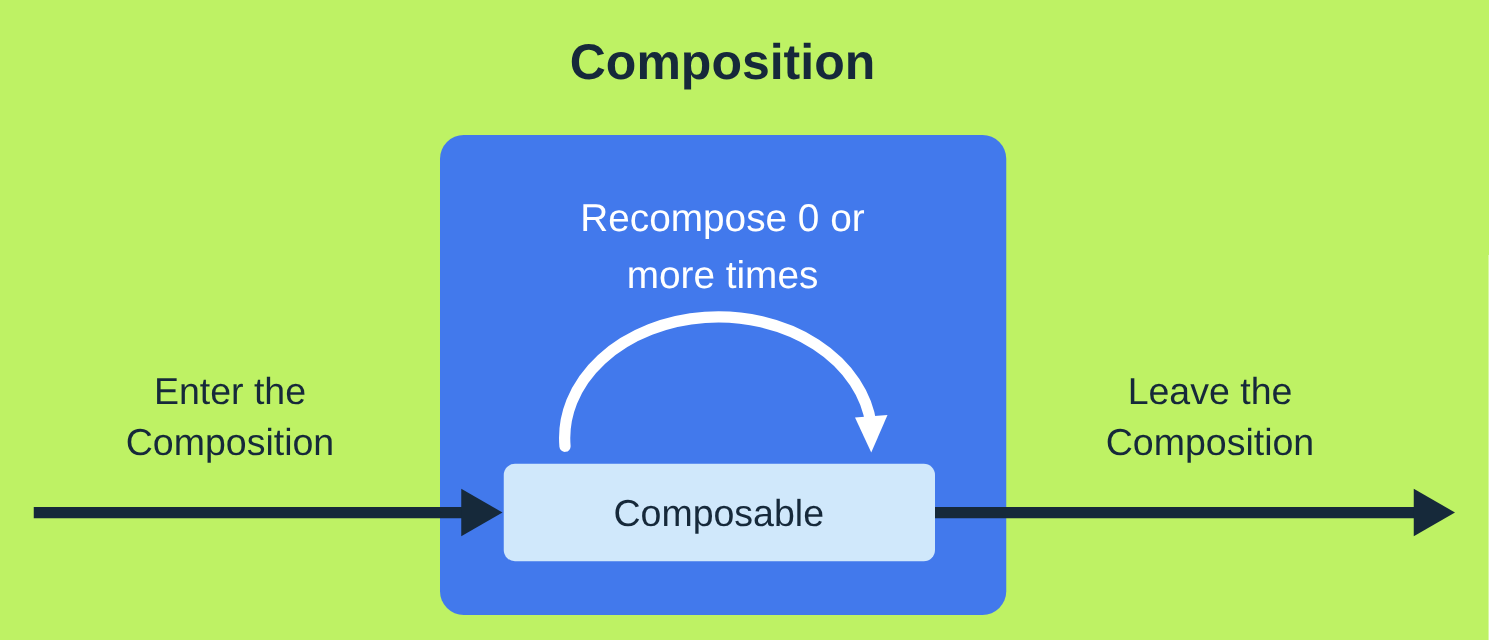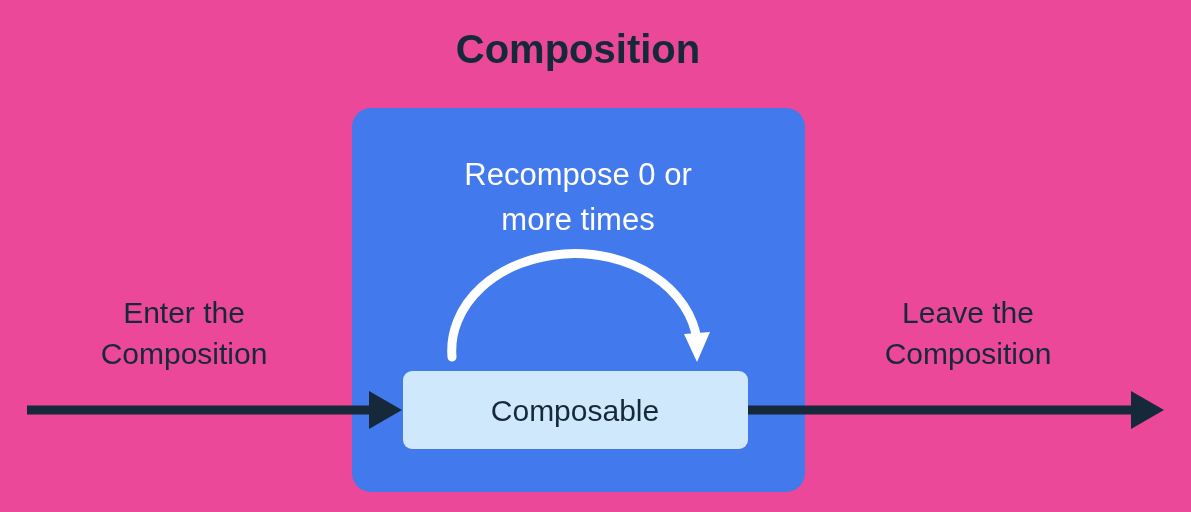--- a/index.html
+++ b/index.html
@@ -10,21 +10,21 @@
   body {
     width: 1191px;
     height: 512px;
     font-family: "Liberation Sans", sans-serif;
     overflow: hidden;
   }
   #diagram-root {
     position: relative;
     width: 1191px;
     height: 512px;
-    background: #ec4899;
+    background: #bef264;
   }
   svg.canvas {
     position: absolute;
     top: 0;
     left: 0;
     width: 1191px;
     height: 512px;
     display: block;
   }
   text {

